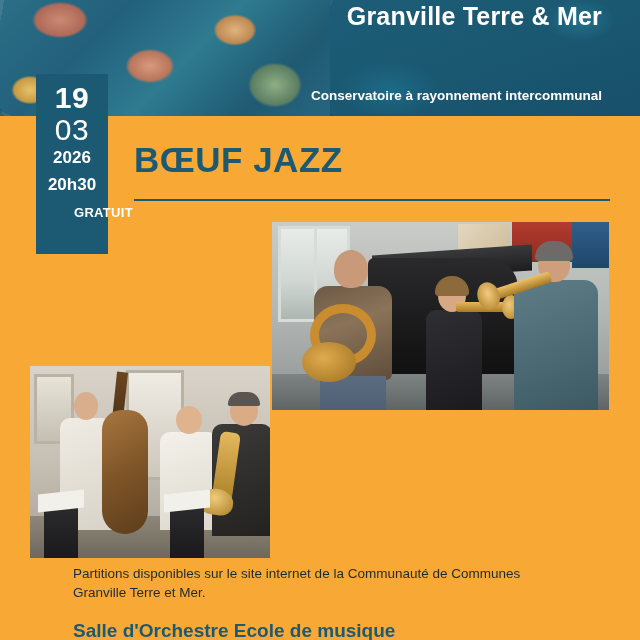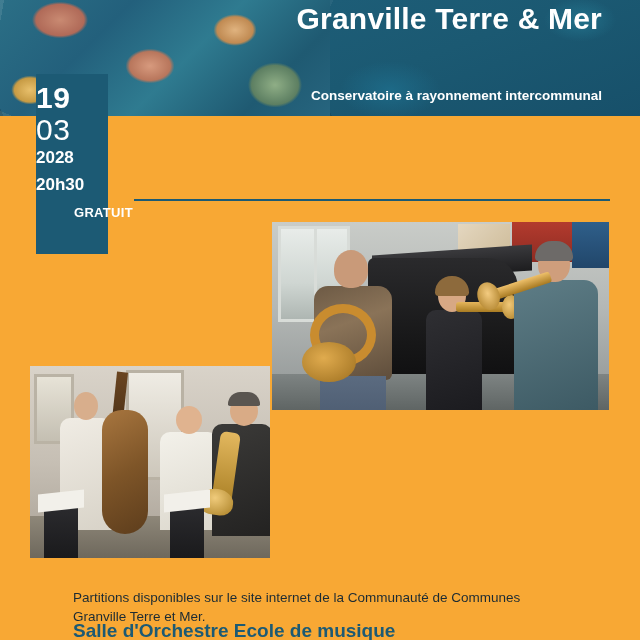--- a/index.html
+++ b/index.html
@@ -71,21 +71,21 @@
     left: 0; top: 0; right: 0; bottom: 0;
     background:
       linear-gradient(115deg, rgba(255,255,255,0.05) 0 3px, rgba(255,255,255,0) 3px 28px),
       linear-gradient(55deg, rgba(0,0,0,0.10) 0 2px, rgba(0,0,0,0) 2px 22px);
   }
   .banner-title {
     position: absolute;
     right: 38px;
     top: 2px;
     color: #ffffff;
-    font-size: 30px;
+    font-size: 25px;
     font-weight: bold;
     letter-spacing: 0.2px;
     white-space: nowrap;
     text-align: right;
   }
   .banner-subtitle {
     position: absolute;
     right: 38px;
     top: 88px;
     color: #ffffff;
@@ -97,21 +97,21 @@
 
   
   .date-block {
     position: absolute;
     left: 36px;
     top: 74px;
     width: 72px;
     height: 180px;
     background: #1c5a74;
     color: #ffffff;
-    text-align: left;
+    text-align: center;
     box-sizing: border-box;
     padding-top: 8px;
   }
   .date-day {
     font-size: 30px;
     font-weight: bold;
     line-height: 32px;
     letter-spacing: 0.5px;
   }
   .date-month {
@@ -392,21 +392,20 @@
 
   
   .note {
     position: absolute;
     left: 73px;
     top: 564px;
     width: 500px;
     color: #1c2b33;
     font-size: 13.5px;
     line-height: 19px;
-    margin-top: 24px;
   }
   .venue {
     position: absolute;
     left: 73px;
     top: 620px;
     color: #1c5a74;
     font-size: 19px;
     font-weight: bold;
     white-space: nowrap;
   }
@@ -419,25 +418,26 @@
   <div class="top-banner">
     <div class="banner-art"></div>
     <div class="banner-art-right"></div>
     <div class="banner-title">Granville Terre &amp; Mer</div>
     <div class="banner-subtitle">Conservatoire à rayonnement intercommunal</div>
   </div>
 
   <div class="date-block">
     <div class="date-day">19</div>
     <div class="date-month">03</div>
-    <div class="date-year">2028</div>
+    <div class="date-year">2026</div>
     <div class="date-time">20h30</div>
     <div class="date-price">GRATUIT</div>
   </div>
 
+  <div class="main-title">BŒUF JAZZ</div>
   <div class="title-rule"></div>
 
   <div class="photo-brass">
     <div class="pb-wall"></div>
     <div class="pb-window"></div>
     <div class="pb-poster"></div>
     <div class="pb-redpanel"></div>
     <div class="pb-bluepanel"></div>
     <div class="pb-piano-lid"></div>
     <div class="pb-piano"></div>

